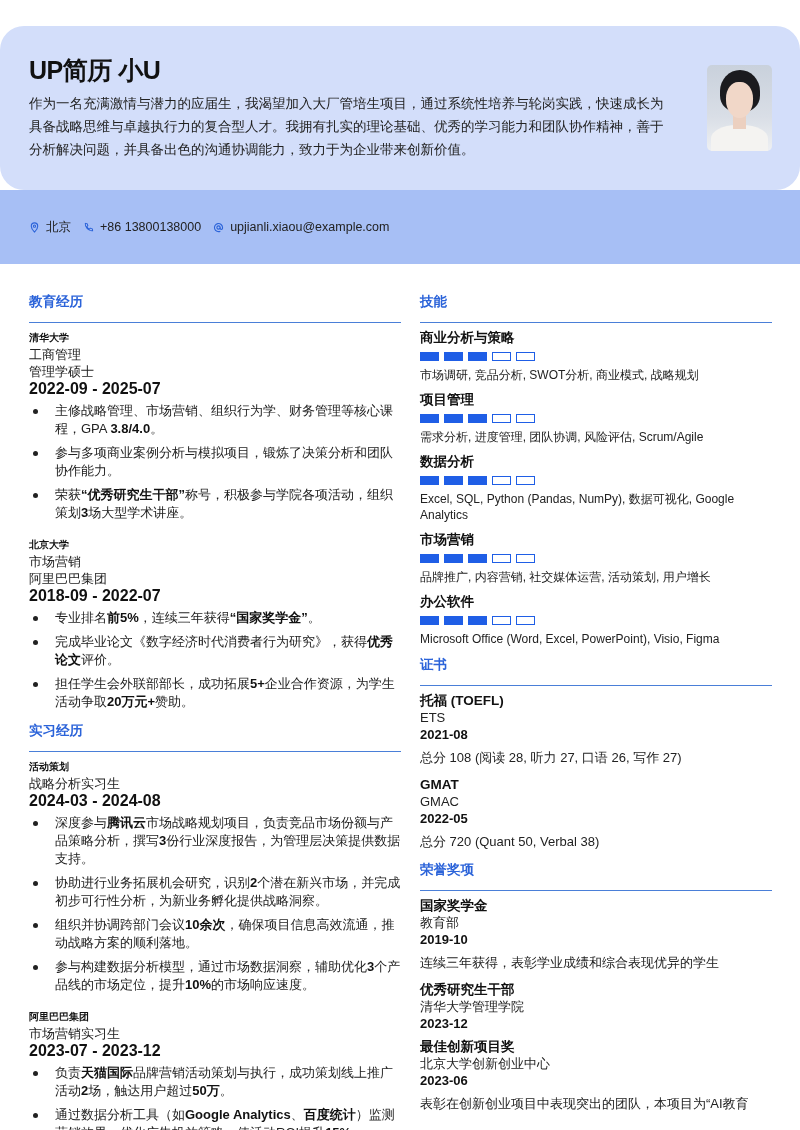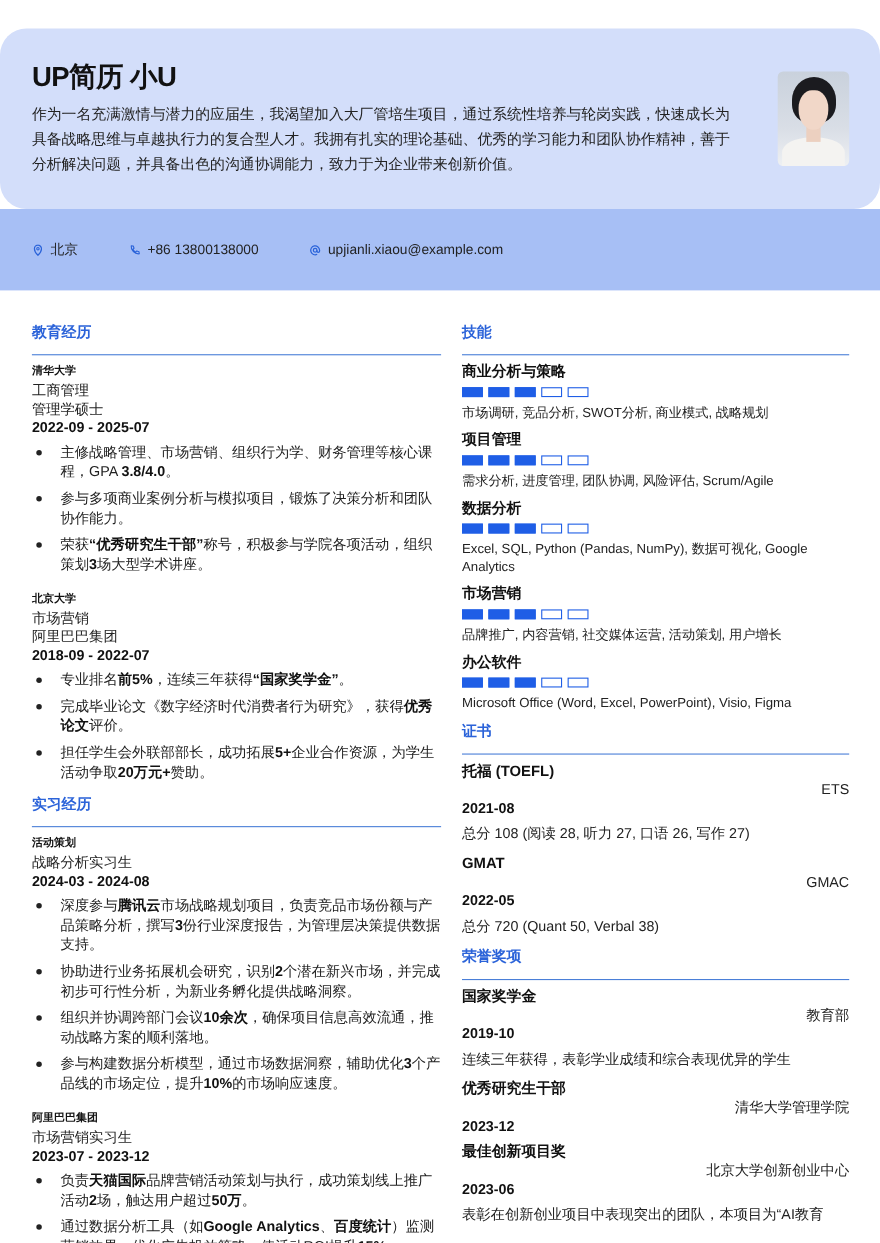--- a/index.html
+++ b/index.html
@@ -11,47 +11,47 @@
   .header { background: #d3defa; height: 164px; position: relative; padding: 28px 130px 0 29px; border-radius: 24px; }
   .header .name { font-size: 25px; font-weight: bold; color: #111; line-height: 32px; letter-spacing: -0.5px; }
   .header .summary { margin-top: 6px; font-size: 13.5px; line-height: 23px; color: #222; width: 645px; }
   .photo { position: absolute; left: 707px; top: 39px; width: 65px; height: 86px; border-radius: 5px; overflow: hidden;
            background: linear-gradient(180deg, #c9d1dc 0%, #d9dee6 60%, #eef0f3 100%); }
   .photo .hair { position: absolute; left: 13px; top: 5px; width: 40px; height: 42px; border-radius: 50% 50% 40% 40%; background: #1b1b1f; }
   .photo .face { position: absolute; left: 19px; top: 17px; width: 27px; height: 36px; border-radius: 45% 45% 50% 50%; background: #f1d7c8; }
   .photo .neck { position: absolute; left: 26px; top: 50px; width: 13px; height: 14px; background: #ecd0c0; }
   .photo .body { position: absolute; left: 4px; top: 60px; width: 57px; height: 30px; border-radius: 45% 45% 0 0; background: #f4f3f1; }
 
-  .contact { background: #a7bff5; height: 74px; padding: 0 29px; display: flex; align-items: center; font-size: 12.5px; color: #222; gap: 34px; }
+  .contact { background: #a7bff5; height: 74px; padding: 0 29px; display: flex; align-items: center; font-size: 12.5px; color: #222; }
   .contact .item { display: flex; align-items: center; margin-right: 12px; }
   .contact svg { width: 11px; height: 11px; margin-right: 6px; }
 
   .columns { position: relative; }
   .col { position: absolute; top: 0; }
   .col.left { left: 29px; width: 372px; }
   .col.right { left: 420px; width: 352px; }
 
   .section-title { font-size: 13.5px; font-weight: bold; color: #2b63d9; line-height: 19px; border-bottom: 1.5px solid #4a7fd8; padding-bottom: 11px; margin-bottom: 6px; }
 
   .entry .title { font-size: 10px; font-weight: bold; line-height: 17px; color: #111; }
   .entry .sub { font-size: 13px; line-height: 17px; color: #222; }
-  .entry .date { font-size: 13px; font-weight: bold; line-height: 18px; color: #111; }
+  .entry .date { font-size: 16px; font-weight: bold; line-height: 18px; color: #111; }
   .entry ul { list-style: none; margin-top: 4px; }
   .entry li { position: relative; padding-left: 26px; font-size: 13px; line-height: 18px; color: #222; margin-bottom: 6px; }
   .entry li::before { content: ""; position: absolute; left: 4px; top: 7px; width: 5px; height: 5px; border-radius: 50%; background: #222; }
   .entry li b { font-weight: bold; color: #111; }
 
   .skill .sname { font-size: 13.5px; font-weight: bold; line-height: 18px; color: #111; margin-bottom: 5px; }
   .skill .bars { display: flex; gap: 5px; margin-bottom: 6px; }
   .skill .bar { width: 19px; height: 9px; border: 1.5px solid #1f5ee6; background: transparent; }
   .skill .bar.on { background: #1f5ee6; }
   .skill .kw { font-size: 12px; line-height: 16px; color: #222; margin-bottom: 8px; }
 
   .cert .title { font-size: 13.5px; font-weight: bold; line-height: 17px; color: #111; }
-  .cert .issuer { font-size: 13px; line-height: 17px; color: #222; text-align: right; }
+  .cert .issuer { font-size: 13px; line-height: 17px; color: #222; }
   .cert .date { font-size: 13px; font-weight: bold; line-height: 18px; color: #111; margin-bottom: 5px; }
   .cert .desc { font-size: 13px; line-height: 17px; color: #222; margin-bottom: 10px; }
 </style>
 </head>
 <body>
 
 <div class="top-gap"></div>
 
 <header class="header">
   <h1 class="name">UP简历 小U</h1>

